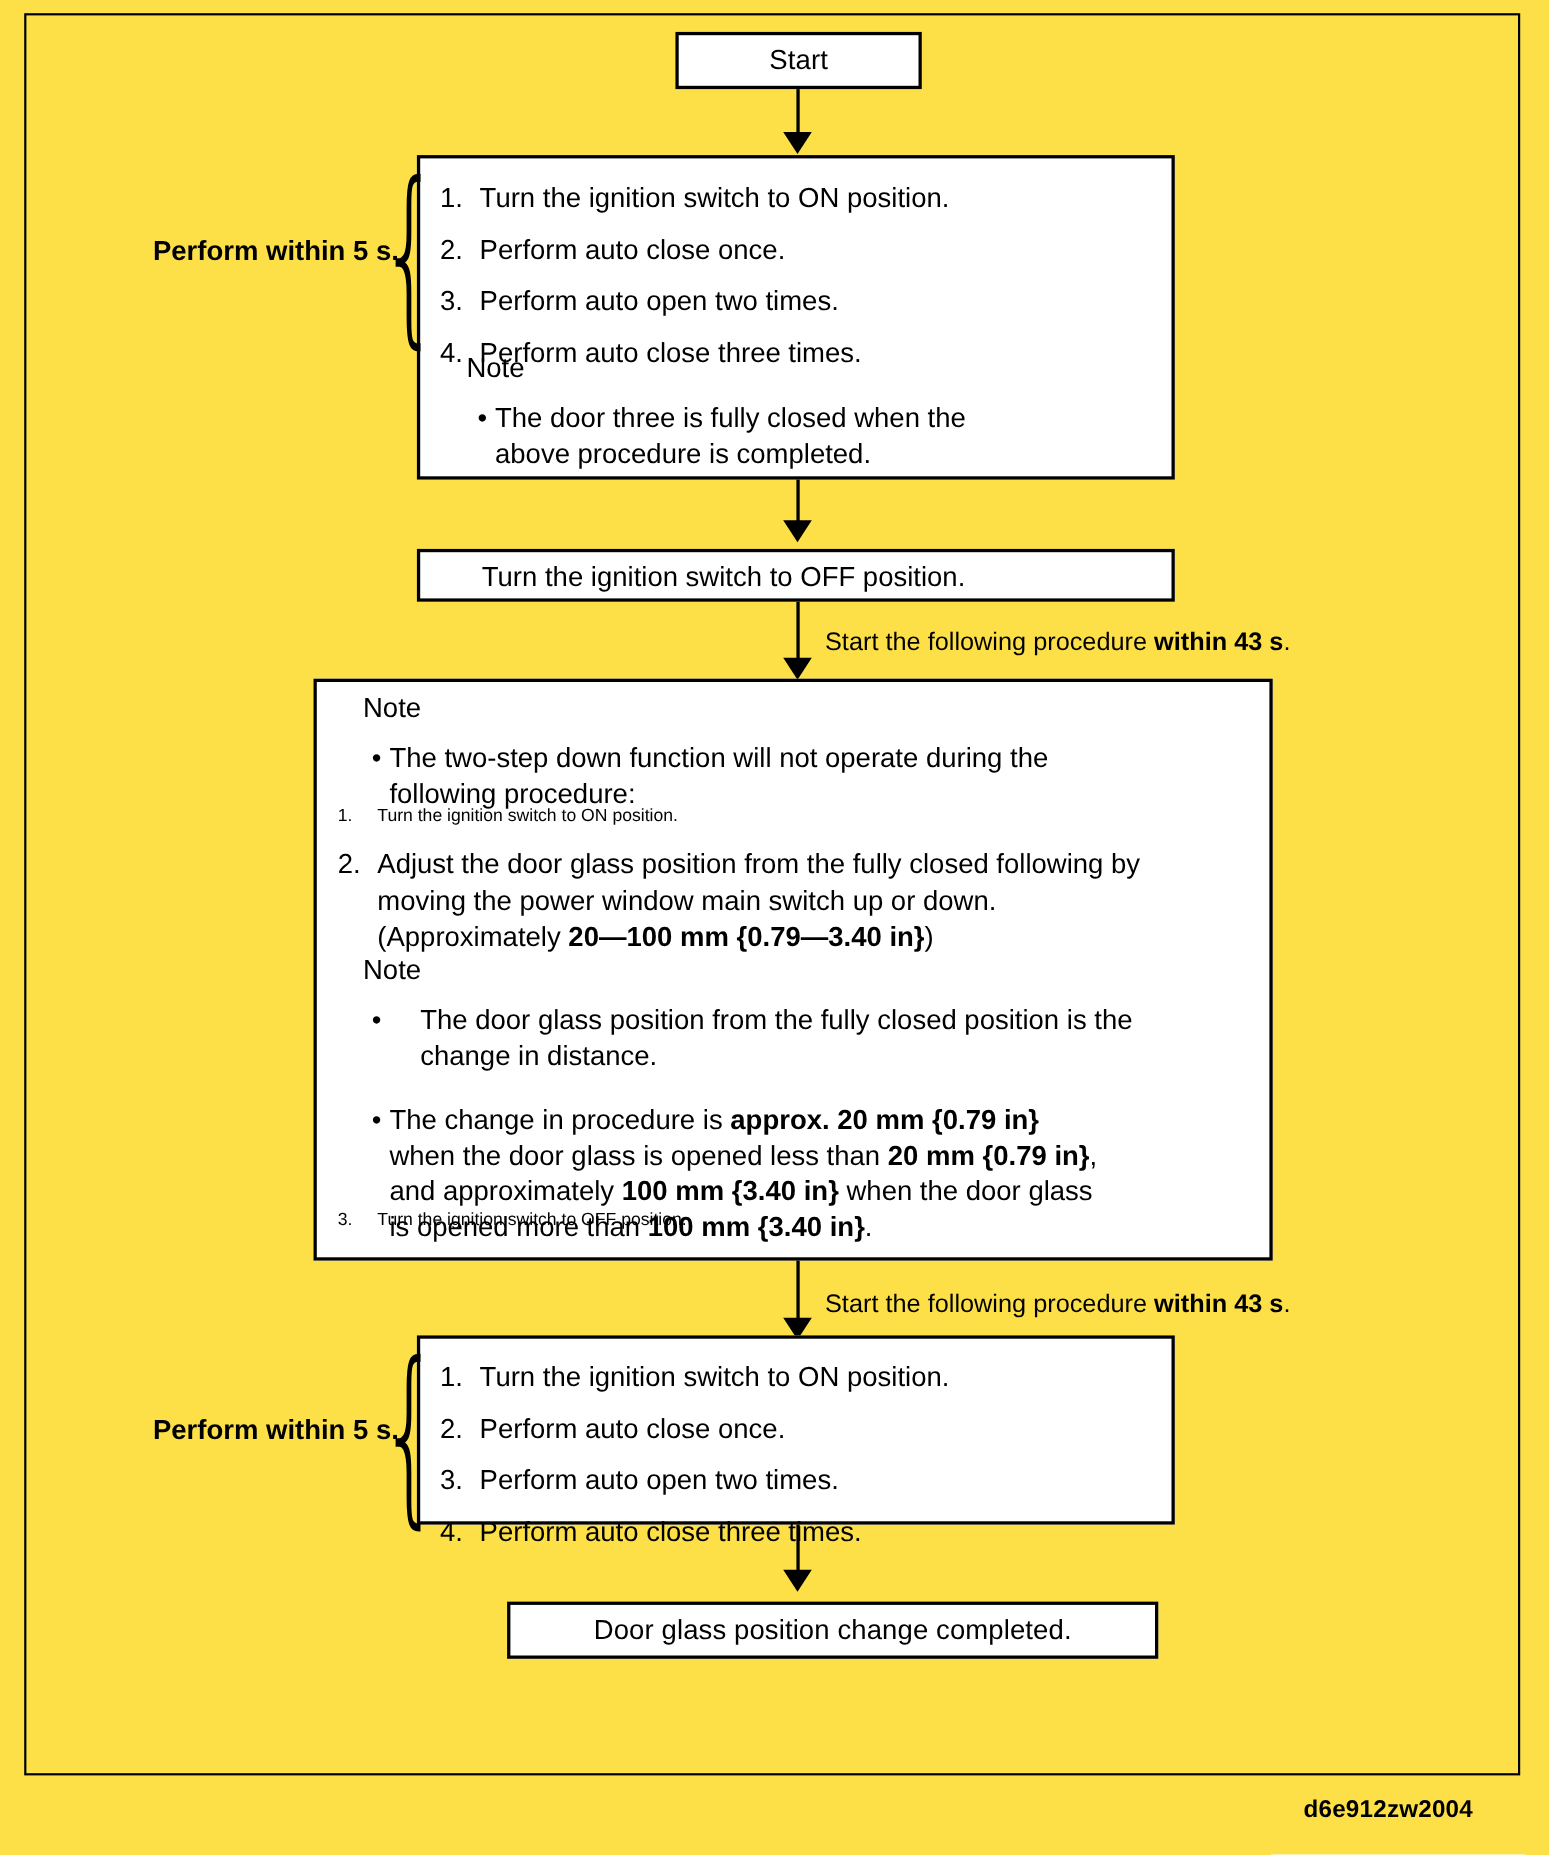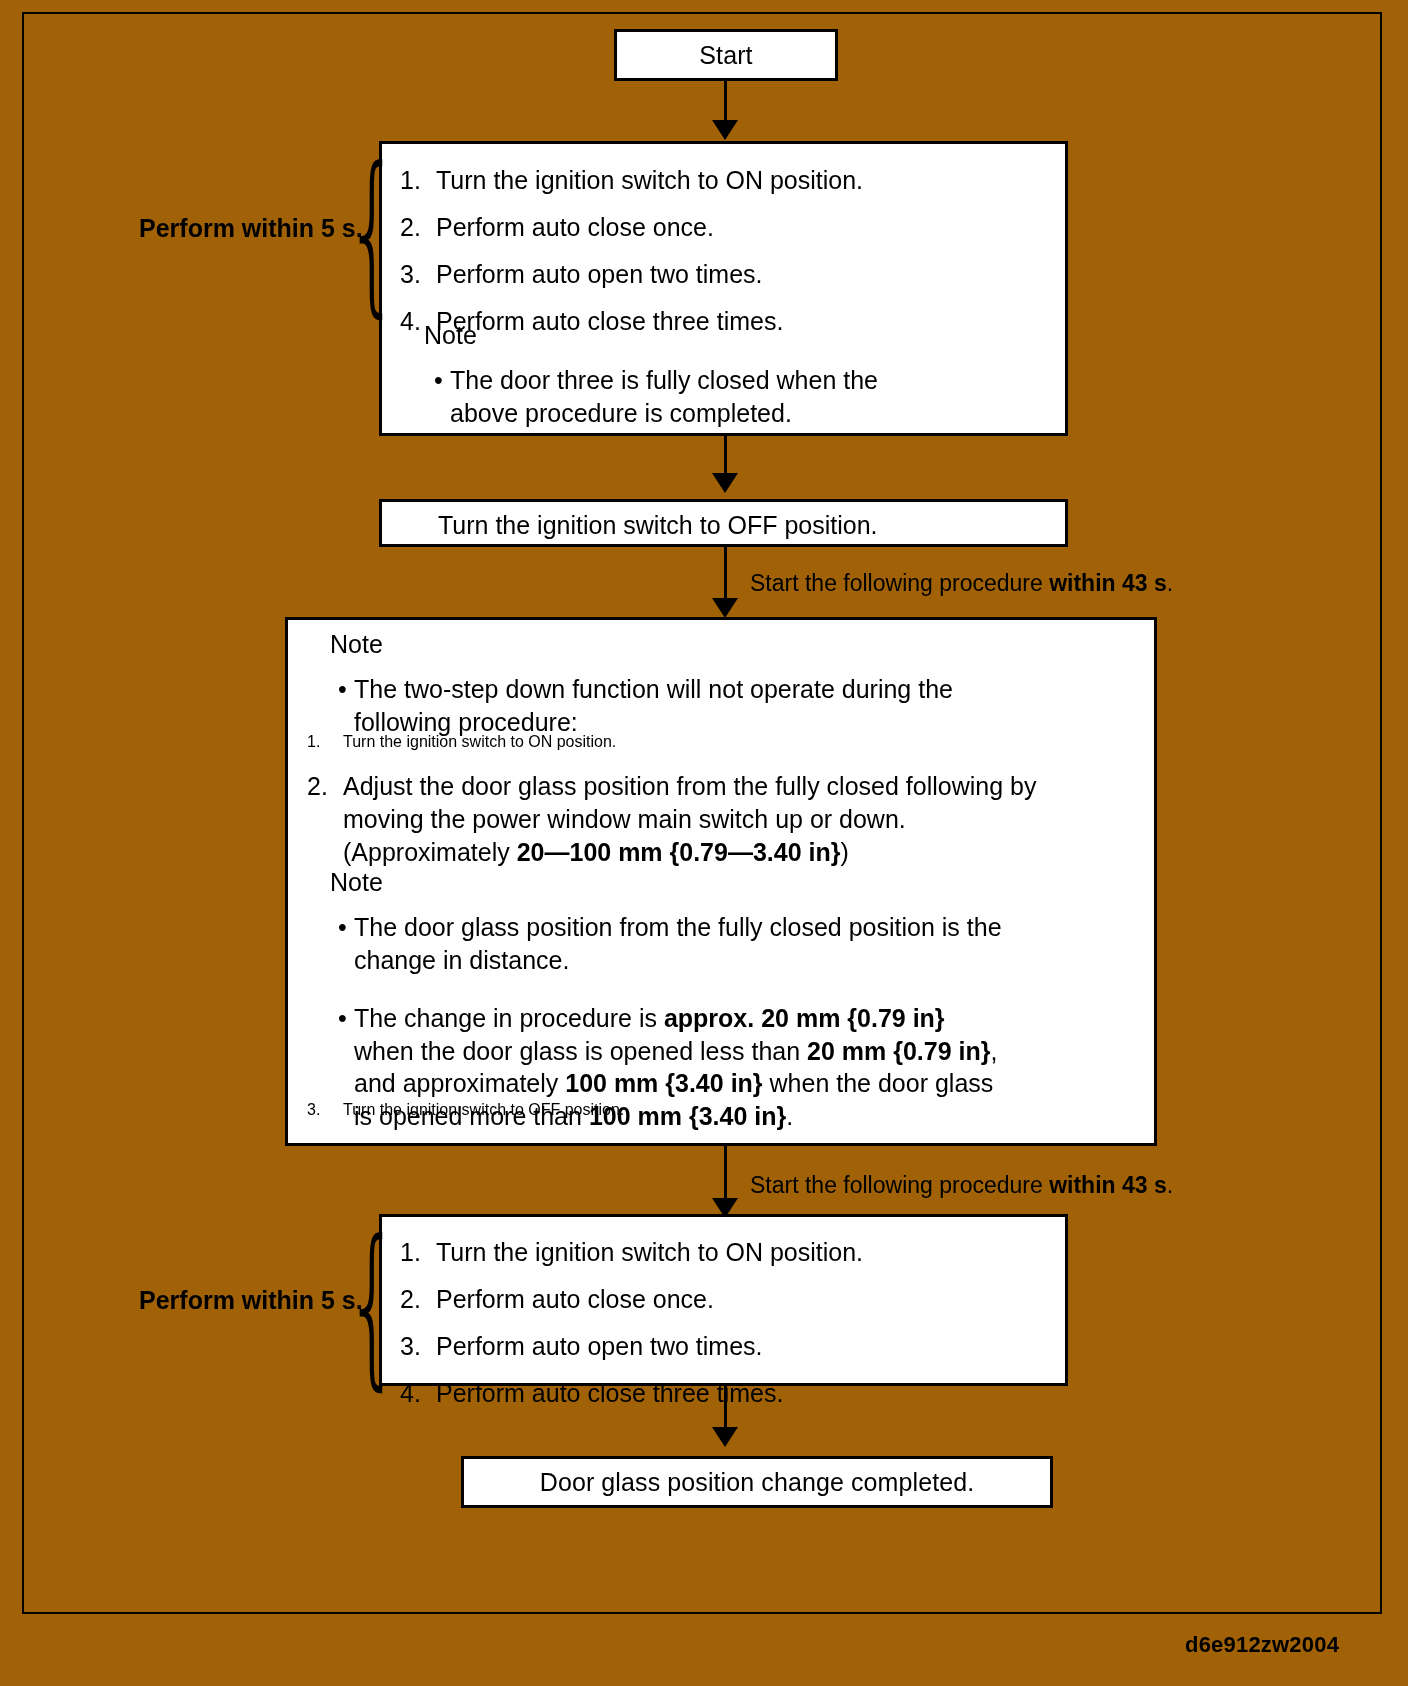--- a/index.html
+++ b/index.html
@@ -5,21 +5,21 @@
   html,body{margin:0;padding:0;background:#ffffff;}
   body{
     font-family:"Liberation Sans", sans-serif;
     color:#000000;
     -webkit-font-smoothing:none;
   }
   #page{
     position:relative;
     width:1408px;
     height:1686px;
-    background:#a16207;
+    background:#fde047;
     overflow:hidden;
   }
   
   #frame{
     position:absolute;
     left:22px; top:12px;
     width:1360px; height:1602px;
     border:2px solid #000;
     box-sizing:border-box;
   }
@@ -199,21 +199,21 @@
     <span style="flex:1;">
       <span>Adjust the door glass position from the fully closed following by moving the power window main switch up or down.</span><br>
       <span>(Approximately </span><b>20—100 mm {0.79—3.40 in}</b><span>)</span>
     </span>
   </div>
 
   <div style="position:absolute; left:330px; top:868px; width:720px;">
     <div class="note-title">Note</div>
     <div class="bullet" style="margin-left:8px; margin-bottom:26px;">
       <span class="dot">•</span>
-      <span style="width:650px;">The door glass position from the fully closed position is the change in distance.</span>
+      <span style="width:650px;margin-left:28px;">The door glass position from the fully closed position is the change in distance.</span>
     </div>
     <div class="bullet" style="margin-left:8px;">
       <span class="dot">•</span>
       <span style="width:650px;"><span>The change in procedure is </span><b>approx. 20 mm {0.79 in}</b><span> when the door glass is opened less than </span><b>20 mm {0.79 in}</b><span>, and approximately </span><b>100 mm {3.40 in}</b><span> when the door glass is opened more than </span><b>100 mm {3.40 in}</b><span>.</span></span>
     </div>
   </div>
 
   <div class="step" style="position:absolute; left:307px; top:1101px; width:740px;">
     <span class="num">3.</span>
     <span class="txt">Turn the ignition switch to OFF position.</span>

